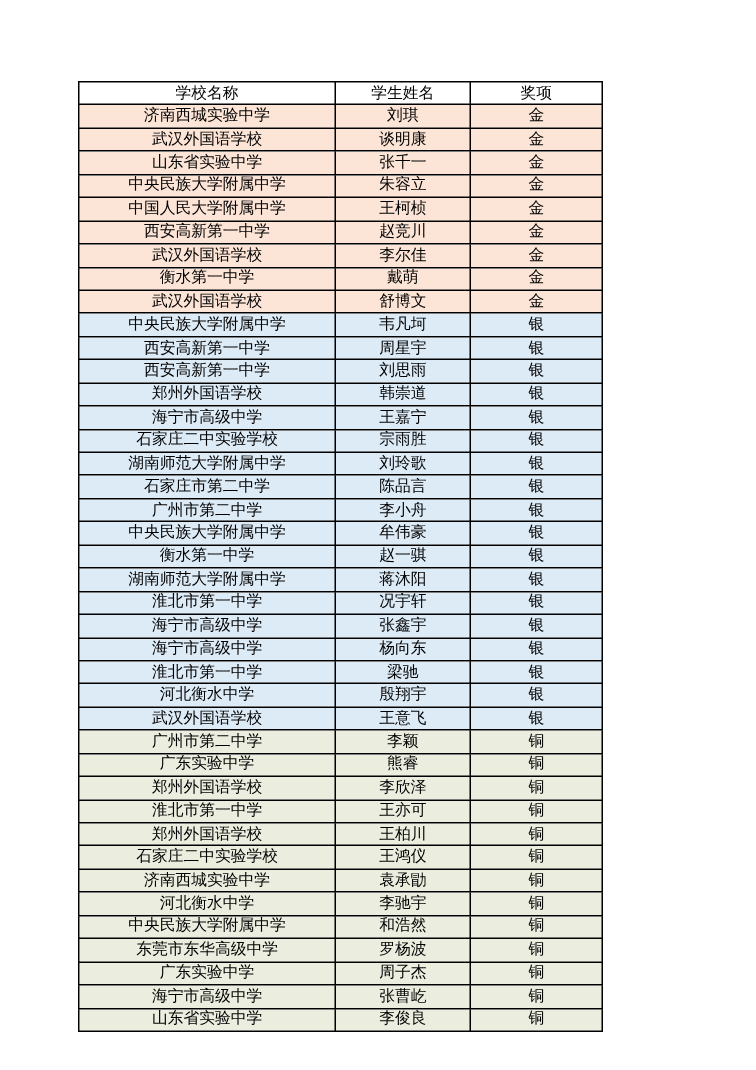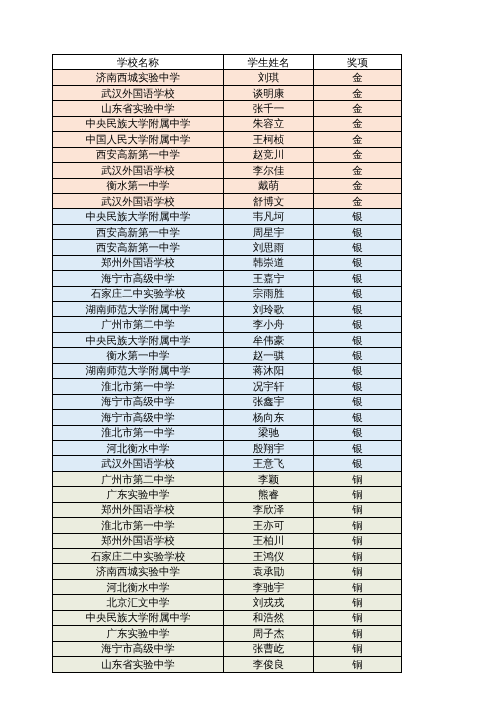--- a/index.html
+++ b/index.html
@@ -146,20 +146,25 @@
           <td>石家庄二中实验学校</td>
           <td>宗雨胜</td>
           <td>银</td>
         </tr>
         <tr class="tier-silver">
           <td>湖南师范大学附属中学</td>
           <td>刘玲歌</td>
           <td>银</td>
         </tr>
         <tr class="tier-silver">
+          <td>石家庄市第二中学</td>
+          <td>陈品言</td>
+          <td>银</td>
+        </tr>
+        <tr class="tier-silver">
           <td>广州市第二中学</td>
           <td>李小舟</td>
           <td>银</td>
         </tr>
         <tr class="tier-silver">
           <td>中央民族大学附属中学</td>
           <td>牟伟豪</td>
           <td>银</td>
         </tr>
         <tr class="tier-silver">
@@ -236,27 +241,27 @@
           <td>济南西城实验中学</td>
           <td>袁承勖</td>
           <td>铜</td>
         </tr>
         <tr class="tier-bronze">
           <td>河北衡水中学</td>
           <td>李驰宇</td>
           <td>铜</td>
         </tr>
         <tr class="tier-bronze">
-          <td>北京汇文中学</td>
-          <td>刘戎戎</td>
-          <td>铜</td>
-        </tr>
-        <tr class="tier-bronze">
           <td>中央民族大学附属中学</td>
           <td>和浩然</td>
+          <td>铜</td>
+        </tr>
+        <tr class="tier-bronze">
+          <td>东莞市东华高级中学</td>
+          <td>罗杨波</td>
           <td>铜</td>
         </tr>
         <tr class="tier-bronze">
           <td>广东实验中学</td>
           <td>周子杰</td>
           <td>铜</td>
         </tr>
         <tr class="tier-bronze">
           <td>海宁市高级中学</td>
           <td>张曹屹</td>

